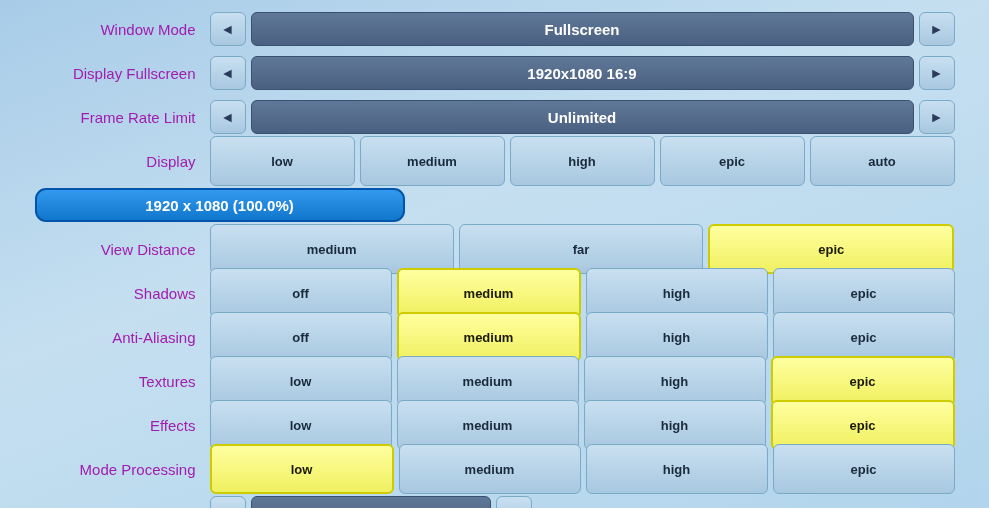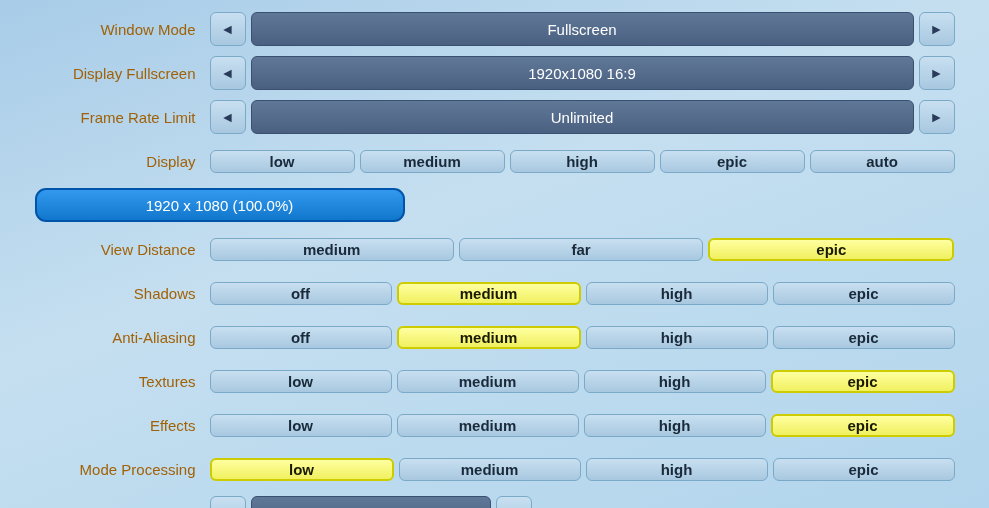--- a/index.html
+++ b/index.html
@@ -20,21 +20,21 @@
       display: flex;
       align-items: center;
       margin-bottom: 6px;
       height: 38px;
     }
     .label {
       width: 175px;
       text-align: right;
       padding-right: 14px;
       font-size: 15px;
-      color: #a16207;
+      color: #a21caf;
       font-weight: 500;
       white-space: nowrap;
     }
     .controls {
       display: flex;
       align-items: center;
       gap: 5px;
       flex: 1;
     }
     
@@ -58,34 +58,34 @@
       border: 1.5px solid #3a5070;
       border-radius: 6px;
       height: 34px;
       min-width: 200px;
       flex: 1;
       display: flex;
       align-items: center;
       justify-content: center;
       color: #ffffff;
       font-size: 15px;
-      font-weight: normal;
+      font-weight: bold;
     }
     
     .toggle-btn {
       background: linear-gradient(180deg, #c8dff0 0%, #a8c8e0 100%);
       border: 1.5px solid #7aaac8;
       border-radius: 6px;
-      height: 23px;
+      height: 50px;
       flex: 1;
       display: flex;
       align-items: center;
       justify-content: center;
       cursor: pointer;
-      font-size: 15px;
+      font-size: 13px;
       font-weight: bold;
       color: #1a2a3a;
       user-select: none;
     }
     .toggle-btn.selected-yellow {
       background: linear-gradient(180deg, #ffffa0 0%, #f0f060 100%);
       border: 2px solid #cccc00;
       color: #1a1a00;
     }
     
@@ -93,21 +93,21 @@
       background: linear-gradient(180deg, #3399ee 0%, #1177cc 100%);
       border: 2px solid #0055aa;
       border-radius: 11px;
       height: 34px;
       width: 370px;
       display: flex;
       align-items: center;
       justify-content: center;
       color: #ffffff;
       font-size: 15px;
-      font-weight: normal;
+      font-weight: bold;
     }
     
     .toggle-row-controls {
       display: flex;
       align-items: center;
       gap: 5px;
     }
     .value-display-sm {
       background: linear-gradient(180deg, #607898 0%, #4a6080 100%);
       border: 1.5px solid #3a5070;

